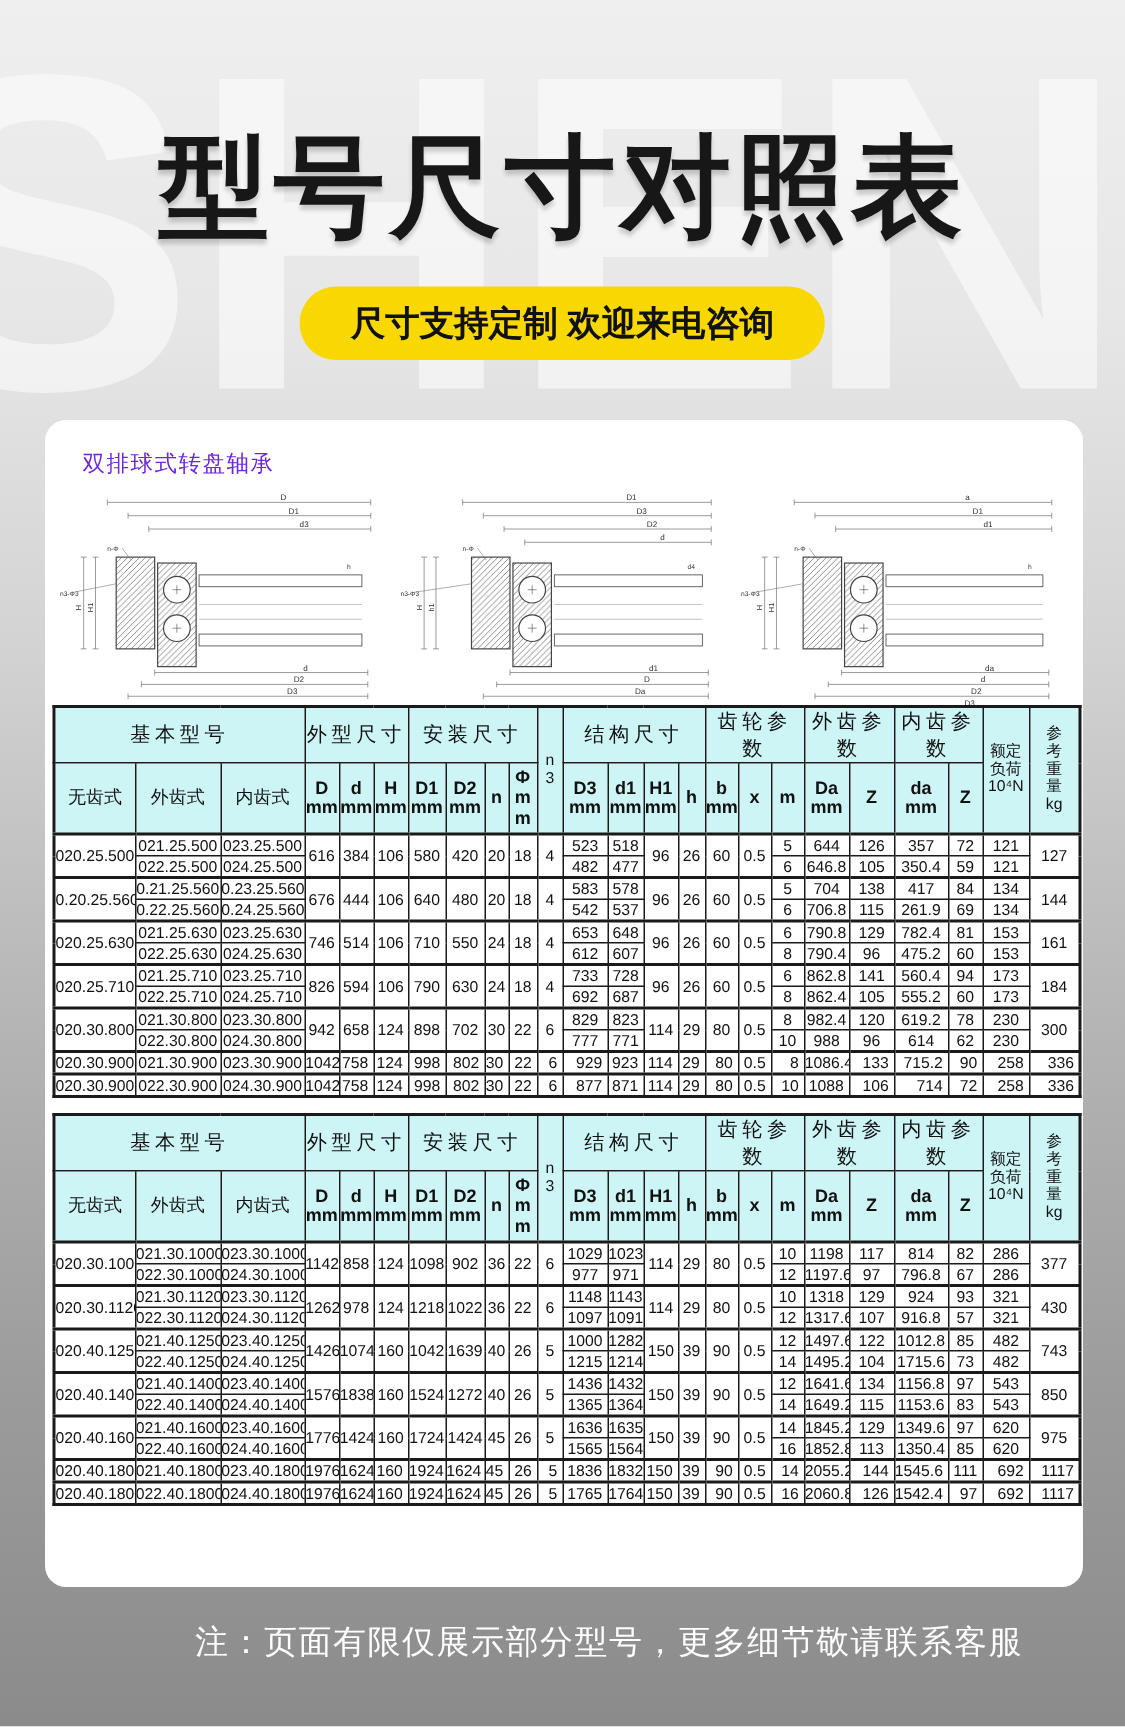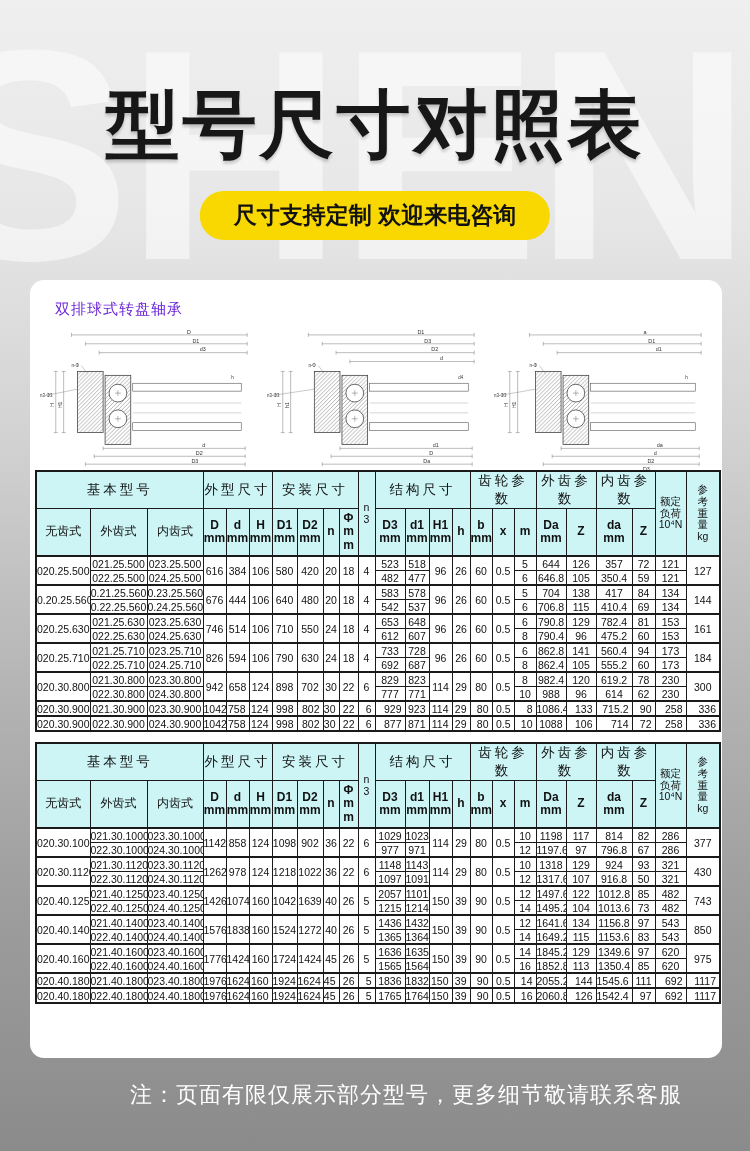--- a/index.html
+++ b/index.html
@@ -379,21 +379,21 @@
               <td rowspan="2">144</td>
             </tr>
             <tr>
               <td>0.22.25.560</td>
               <td>0.24.25.560</td>
               <td>542</td>
               <td>537</td>
               <td>6</td>
               <td>706.8</td>
               <td>115</td>
-              <td>410.4</td>
+              <td>261.9</td>
               <td>69</td>
               <td>134</td>
             </tr>
             <tr class="gs">
               <td rowspan="2">020.25.630</td>
               <td>021.25.630</td>
               <td>023.25.630</td>
               <td rowspan="2">746</td>
               <td rowspan="2">514</td>
               <td rowspan="2">106</td>
@@ -711,58 +711,58 @@
             </tr>
             <tr>
               <td>022.30.1120</td>
               <td>024.30.1120</td>
               <td>1097</td>
               <td>1091</td>
               <td>12</td>
               <td>1317.6</td>
               <td>107</td>
               <td>916.8</td>
-              <td>50</td>
+              <td>57</td>
               <td>321</td>
             </tr>
             <tr class="gs">
               <td rowspan="2">020.40.1250</td>
               <td>021.40.1250</td>
               <td>023.40.1250</td>
               <td rowspan="2">1426</td>
               <td rowspan="2">1074</td>
               <td rowspan="2">160</td>
               <td rowspan="2">1042</td>
               <td rowspan="2">1639</td>
               <td rowspan="2">40</td>
               <td rowspan="2">26</td>
               <td rowspan="2">5</td>
-              <td>2057</td>
-              <td>1101</td>
+              <td>1000</td>
+              <td>1282</td>
               <td rowspan="2">150</td>
               <td rowspan="2">39</td>
               <td rowspan="2">90</td>
               <td rowspan="2">0.5</td>
               <td>12</td>
               <td>1497.6</td>
               <td>122</td>
               <td>1012.8</td>
               <td>85</td>
               <td>482</td>
               <td rowspan="2">743</td>
             </tr>
             <tr>
               <td>022.40.1250</td>
               <td>024.40.1250</td>
               <td>1215</td>
               <td>1214</td>
               <td>14</td>
               <td>1495.2</td>
               <td>104</td>
-              <td>1013.6</td>
+              <td>1715.6</td>
               <td>73</td>
               <td>482</td>
             </tr>
             <tr class="gs">
               <td rowspan="2">020.40.1400</td>
               <td>021.40.1400</td>
               <td>023.40.1400</td>
               <td rowspan="2">1576</td>
               <td rowspan="2">1838</td>
               <td rowspan="2">160</td>

